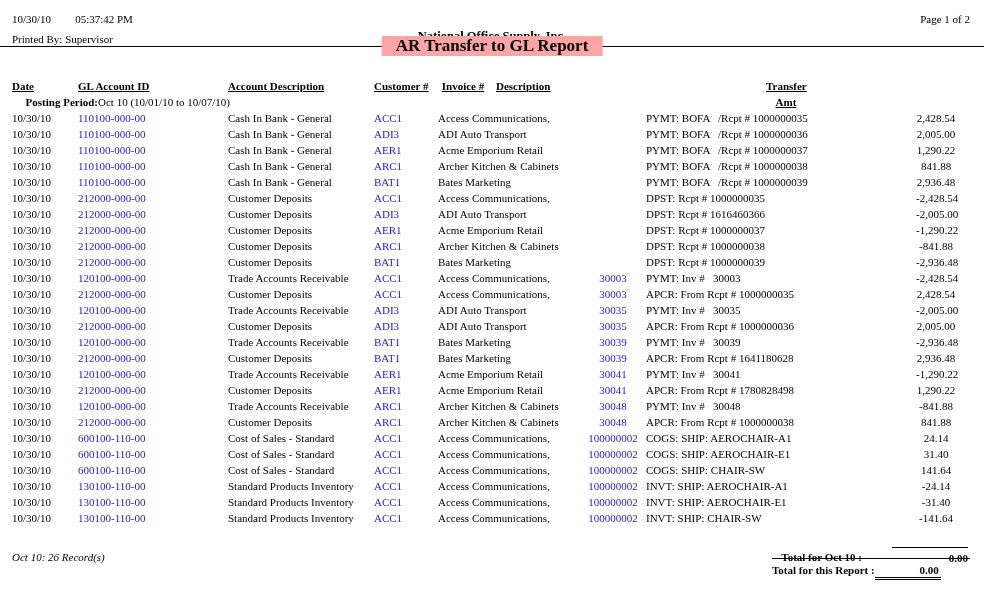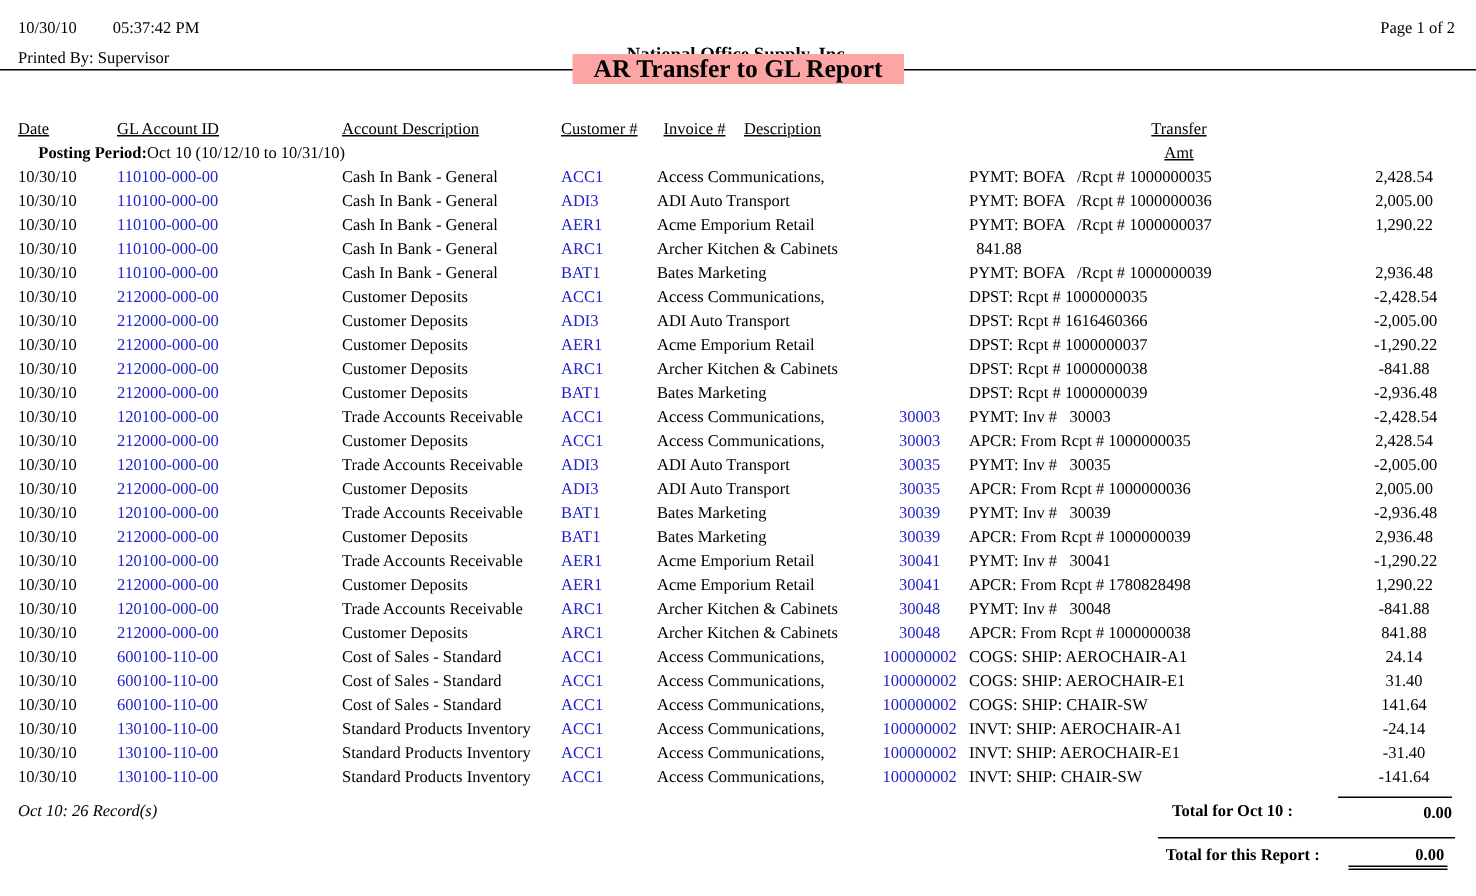--- a/index.html
+++ b/index.html
@@ -27,39 +27,39 @@
   .row { display:flex; height:16px; line-height:16px; width:984px; }
   .c-date { width:78px;  padding-left:12px; }
   .c-gl   { width:150px; }
   .c-acct { width:146px; }
   .c-cust { width:64px; }
   .c-comp { width:150px; overflow:hidden; white-space:nowrap; }
   .c-inv  { width:58px;  text-align:center; padding-right:8px; }
   .c-desc { width:270px; white-space:pre; overflow:hidden; }
   .c-amt  { width:68px;  text-align:center; padding-right:28px; }
 
-  .thead  { position:absolute; top:78px; left:0; font-weight:normal; }
+  .thead  { position:absolute; top:78px; left:0; font-weight:bold; }
   .thead > div { text-decoration:underline; }
   .posting{ position:absolute; top:94px; left:0;text-align:right; }
   .pp-label{ display:inline-block; width:98px; padding-left:12px; font-weight:bold; }
   .rows   { position:absolute; top:110px; left:0; }
   .lnk    { color:var(--link-color,#2222cc); }
 
   
-  .footer-row { position:absolute; top:531px; left:0; width:984px; height:20px; }
+  .footer-row { position:absolute; top:547px; left:0; width:984px; height:20px; }
   .record-count{ position:absolute; left:12px; top:4px; font-style:italic; }
   .total-oct { position:absolute; right:16px; top:0; display:flex; }
   .total-oct .lbl { font-weight:bold; padding-top:4px; margin-right:30px; }
   .total-oct .val { display:inline-block; width:76px; text-align:right;
                     border-top:1px solid #000; padding-top:4px; font-weight:bold; }
 
   .report-total{
     position:absolute; top:558px; right:14px; width:198px;
     border-top:1px solid #000; padding-top:5px;
-    display:flex; justify-content:center; align-items:baseline;gap:19px;
+    display:flex; justify-content:flex-start; align-items:baseline;
   }
   .report-total .lbl { font-weight:bold; white-space:nowrap; }
   .report-total .val { display:inline-block; min-width:66px; text-align:right;
                        font-weight:bold; border-bottom:3px double #000; padding:0 2px 1px 2px; }
 </style>
 </head>
 <body>
 
 <div class="page">
 
@@ -77,21 +77,21 @@
     <div class="c-gl">GL Account ID</div>
     <div class="c-acct">Account Description</div>
     <div class="c-cust">Customer #</div>
     <div class="c-inv">Invoice #</div>
     <div class="c-desc">Description</div>
     <div class="c-amt">Transfer Amt</div>
   </div>
 
   <div class="row posting">
     <span class="pp-label">Posting Period:</span>
-    <span class="pp-value">Oct 10 (10/12/10 to 10/31/10)</span>
+    <span class="pp-value">Oct 10 (10/01/10 to 10/07/10)</span>
   </div>
 
   <div class="rows">
       <div class="row">
         <div class="c-date">10/30/10</div>
         <div class="c-gl lnk">110100-000-00</div>
         <div class="c-acct">Cash In Bank - General</div>
         <div class="c-cust lnk">ACC1</div>
         <div class="c-comp">Access Communications,</div>
         <div class="c-inv"></div>
@@ -118,20 +118,21 @@
         <div class="c-desc">PYMT: BOFA   /Rcpt # 1000000037</div>
         <div class="c-amt">1,290.22</div>
       </div>
       <div class="row">
         <div class="c-date">10/30/10</div>
         <div class="c-gl lnk">110100-000-00</div>
         <div class="c-acct">Cash In Bank - General</div>
         <div class="c-cust lnk">ARC1</div>
         <div class="c-comp">Archer Kitchen &amp; Cabinets</div>
         <div class="c-inv"></div>
+        <div class="c-desc">PYMT: BOFA   /Rcpt # 1000000038</div>
         <div class="c-amt">841.88</div>
       </div>
       <div class="row">
         <div class="c-date">10/30/10</div>
         <div class="c-gl lnk">110100-000-00</div>
         <div class="c-acct">Cash In Bank - General</div>
         <div class="c-cust lnk">BAT1</div>
         <div class="c-comp">Bates Marketing</div>
         <div class="c-inv"></div>
         <div class="c-desc">PYMT: BOFA   /Rcpt # 1000000039</div>
@@ -237,21 +238,21 @@
         <div class="c-desc">PYMT: Inv #   30039</div>
         <div class="c-amt">-2,936.48</div>
       </div>
       <div class="row">
         <div class="c-date">10/30/10</div>
         <div class="c-gl lnk">212000-000-00</div>
         <div class="c-acct">Customer Deposits</div>
         <div class="c-cust lnk">BAT1</div>
         <div class="c-comp">Bates Marketing</div>
         <div class="c-inv lnk">30039</div>
-        <div class="c-desc">APCR: From Rcpt # 1000000039</div>
+        <div class="c-desc">APCR: From Rcpt # 1641180628</div>
         <div class="c-amt">2,936.48</div>
       </div>
       <div class="row">
         <div class="c-date">10/30/10</div>
         <div class="c-gl lnk">120100-000-00</div>
         <div class="c-acct">Trade Accounts Receivable</div>
         <div class="c-cust lnk">AER1</div>
         <div class="c-comp">Acme Emporium Retail</div>
         <div class="c-inv lnk">30041</div>
         <div class="c-desc">PYMT: Inv #   30041</div>

